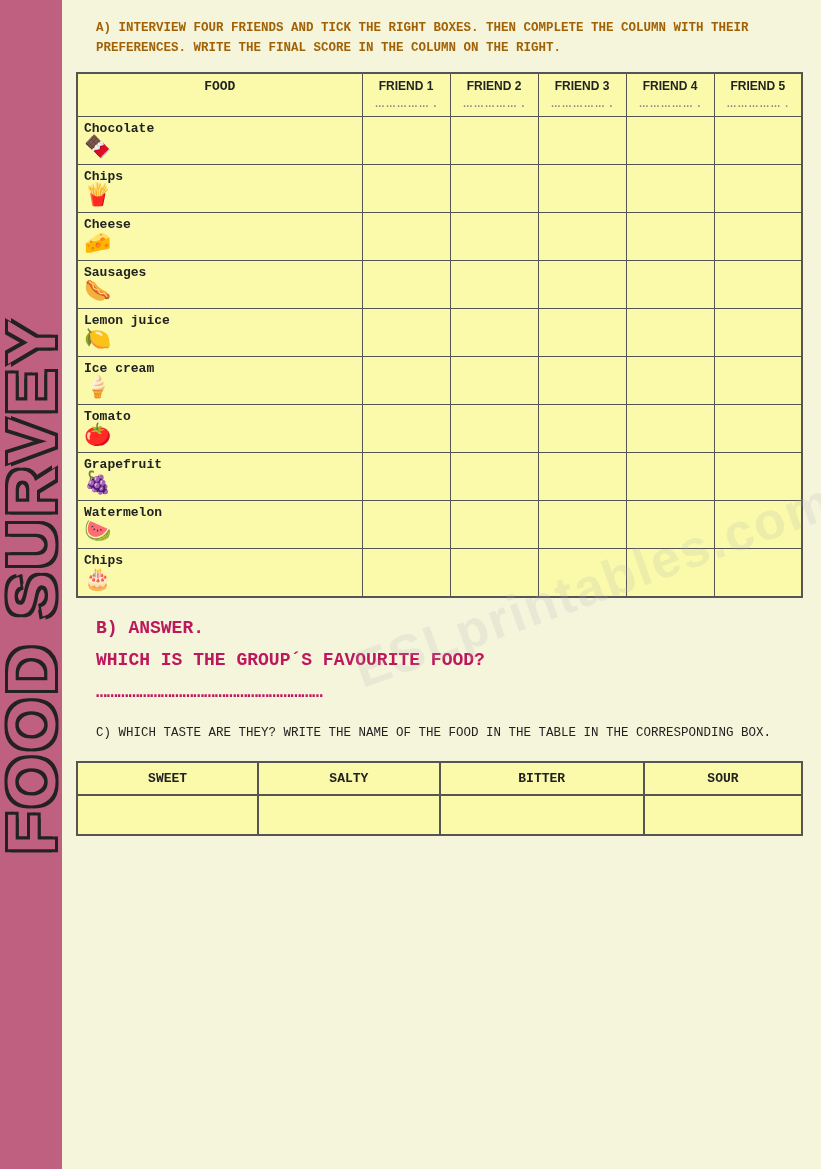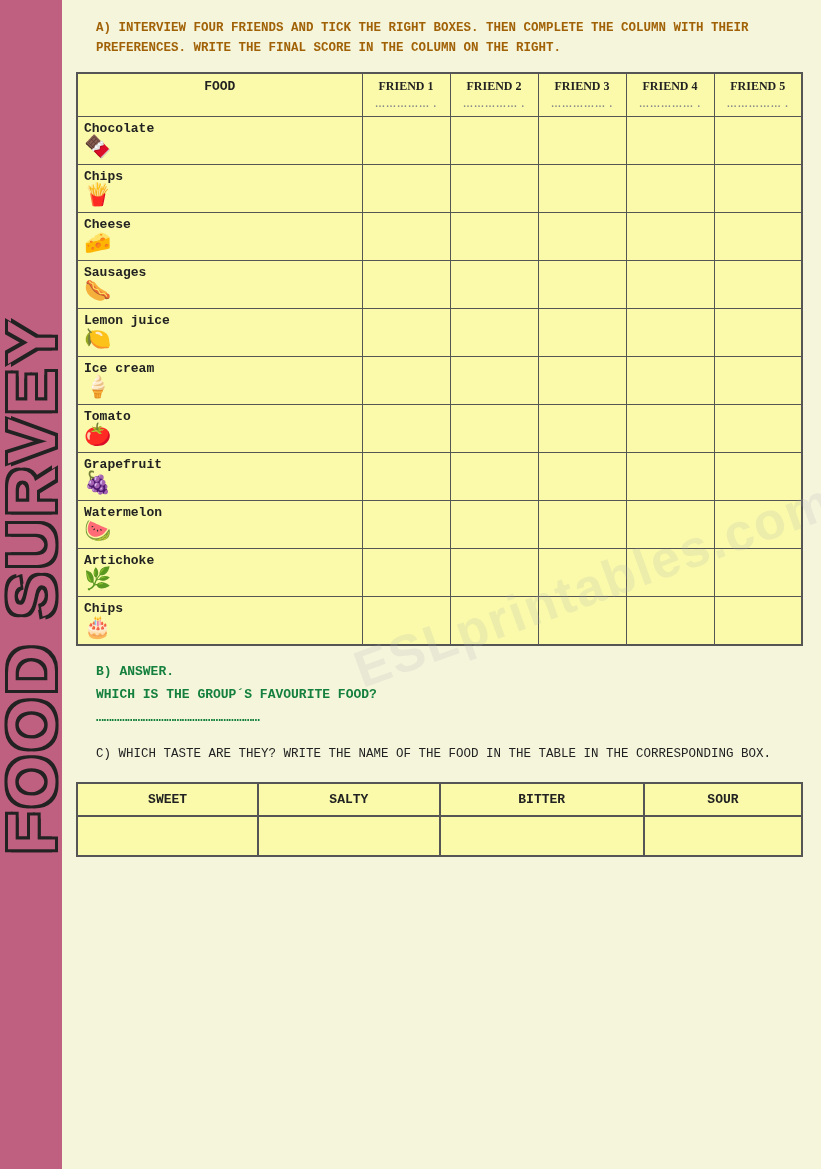--- a/index.html
+++ b/index.html
@@ -73,21 +73,21 @@
       vertical-align: top;
       background: #fafaaa;
       min-height: 52px;
     }
 
     .survey-table th {
       background: #fafaaa;
       text-align: center;
       font-size: 12px;
       font-weight: bold;
-      font-family: Liberation Serif, serif;
+      font-family: Liberation Sans, sans-serif;
       text-transform: uppercase;
       color: #222;
       line-height: 1.4;
     }
 
     .survey-table .food-cell {
       min-width: 160px;
       font-size: 13px;
       font-weight: bold;
       color: #222;
@@ -116,23 +116,23 @@
 
     .dotted-line {
       font-size: 10px;
       color: #888;
       letter-spacing: 1px;
     }
 
     
     .section-b {
       font-family: 'Courier New', Courier, monospace;
-      font-size: 13px;
-      font-weight: bold;
-      color: #15803d;
+      font-size: 18px;
+      font-weight: bold;
+      color: #be185d;
       padding-left: 20px;
       line-height: 1.8;
       text-transform: uppercase;
     }
 
     
     .section-c {
       font-family: 'Courier New', Courier, monospace;
       font-size: 12.5px;
       font-weight: normal;
@@ -316,31 +316,20 @@
             <td class="friend-col" style="min-height: 52px;"></td>
             <td class="friend-col" style="min-height: 52px;"></td>
             <td class="friend-col" style="min-height: 52px;"></td>
             <td class="friend-col" style="min-height: 52px;"></td>
             <td class="friend-col" style="min-height: 52px;"></td>
           </tr>
           <tr>
             <td class="food-cell">
               <span class="food-item-name">Watermelon</span>
               <span class="food-icon">🍉</span>
-            </td>
-            <td class="friend-col" style="min-height: 52px;"></td>
-            <td class="friend-col" style="min-height: 52px;"></td>
-            <td class="friend-col" style="min-height: 52px;"></td>
-            <td class="friend-col" style="min-height: 52px;"></td>
-            <td class="friend-col" style="min-height: 52px;"></td>
-          </tr>
-          <tr>
-            <td class="food-cell">
-              <span class="food-item-name">Artichoke</span>
-              <span class="food-icon">🌿</span>
             </td>
             <td class="friend-col" style="min-height: 52px;"></td>
             <td class="friend-col" style="min-height: 52px;"></td>
             <td class="friend-col" style="min-height: 52px;"></td>
             <td class="friend-col" style="min-height: 52px;"></td>
             <td class="friend-col" style="min-height: 52px;"></td>
           </tr>
           <tr>
             <td class="food-cell">
               <span class="food-item-name">Chips</span>

